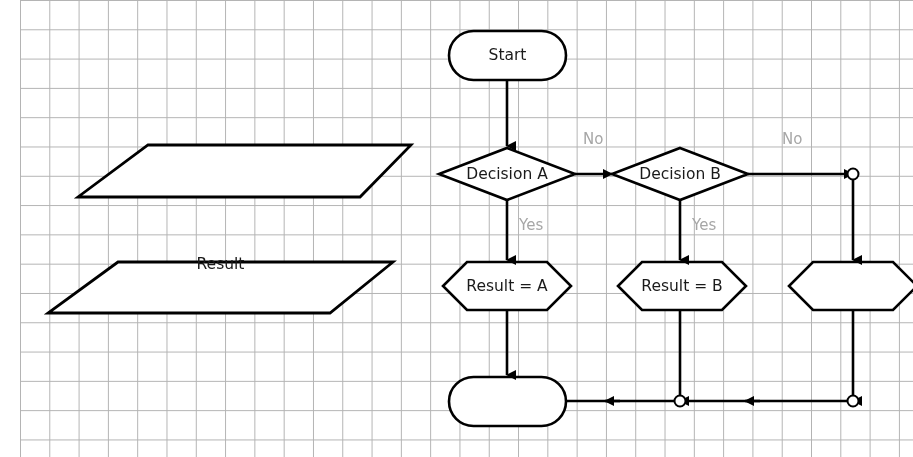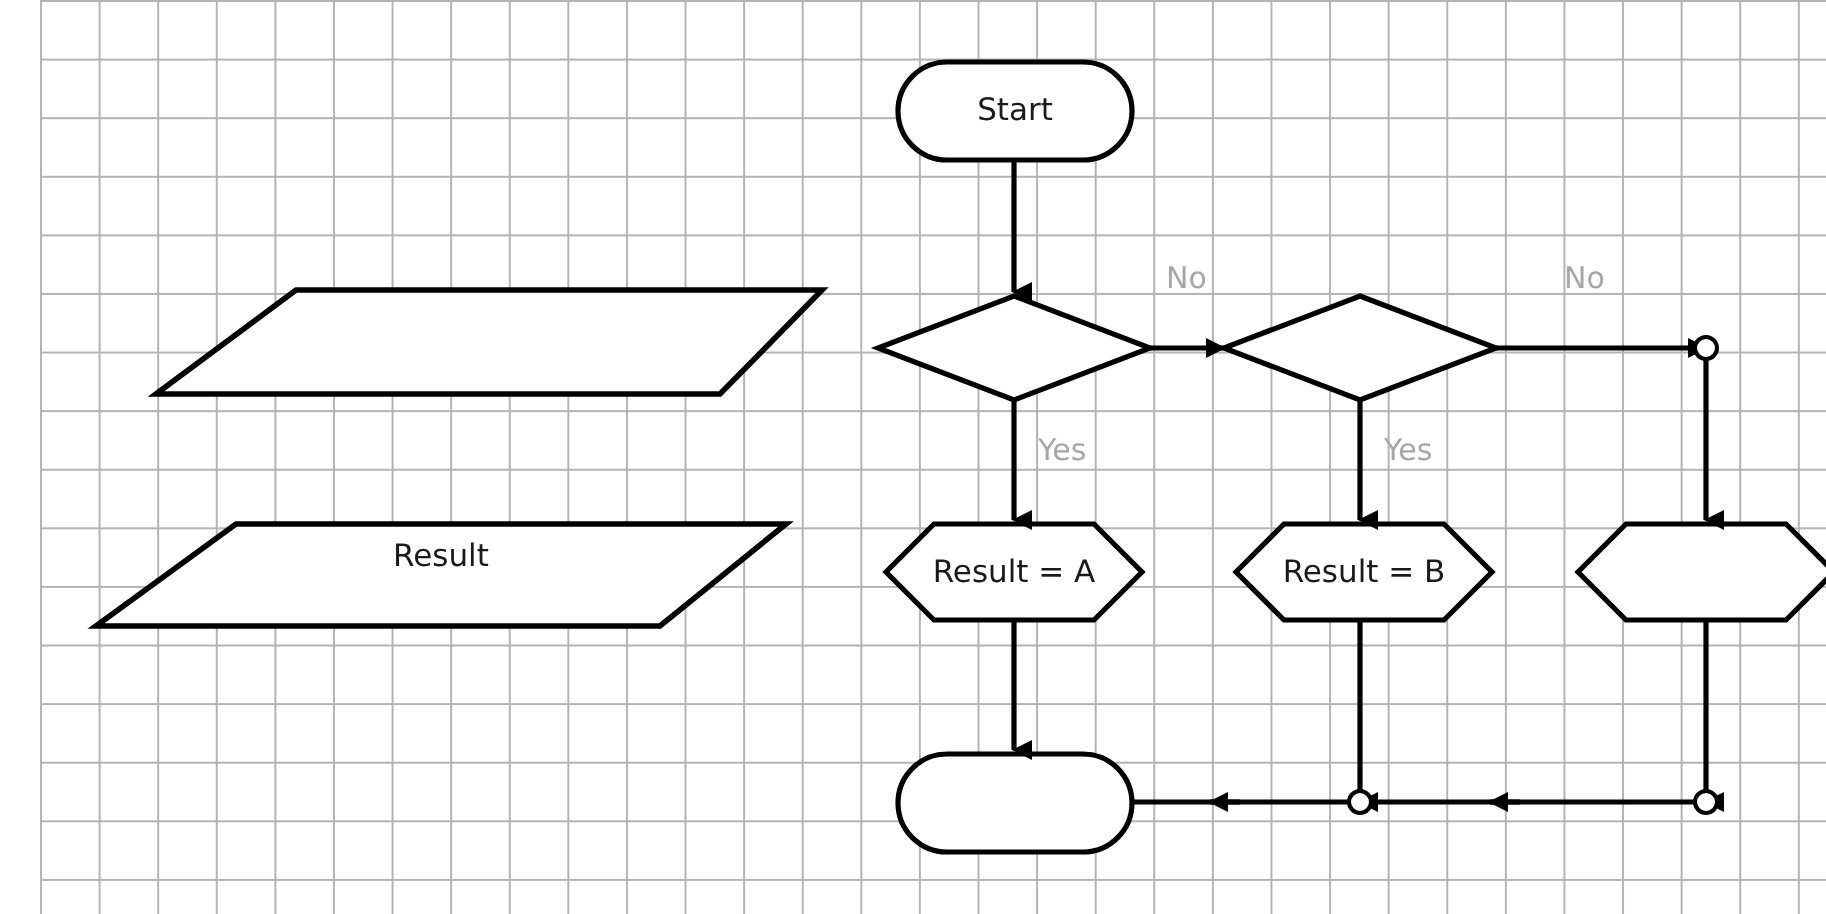--- a/index.html
+++ b/index.html
@@ -109,23 +109,25 @@
     <line x1="600" y1="401" x2="546" y2="401" stroke="#000000" stroke-width="2.6"></line>
 
     <circle cx="833" cy="174" r="5.5" fill="#ffffff" stroke="#000000" stroke-width="2"></circle>
     <circle cx="660" cy="401" r="5.5" fill="#ffffff" stroke="#000000" stroke-width="2"></circle>
     <circle cx="833" cy="401" r="5.5" fill="#ffffff" stroke="#000000" stroke-width="2"></circle>
   </svg>
 
   <div class="shape-label" style="left:429px; top:31px; width:117px; height:49px;">Start</div>
 
 
-  <div class="shape-label" style="left:28px; top:258px; width:345px; height:41px;">Result</div>
+  <div class="shape-label" style="left:28px; top:244px; width:345px; height:41px;">Result</div>
 
+  <div class="shape-label" style="left:419px; top:148px; width:136px; height:52px;">Decision A</div>
 
+  <div class="shape-label" style="left:592px; top:148px; width:136px; height:52px;">Decision B</div>
 
   <div class="shape-label" style="left:598px; top:262px; width:128px; height:48px;">Result = B</div>
 
   <div class="shape-label" style="left:423px; top:262px; width:128px; height:48px;">Result = A</div>
 
 
 
   <div class="edge-label" style="left:563px; top:130px;">No</div>
 
   <div class="edge-label" style="left:499px; top:216px;">Yes</div>

